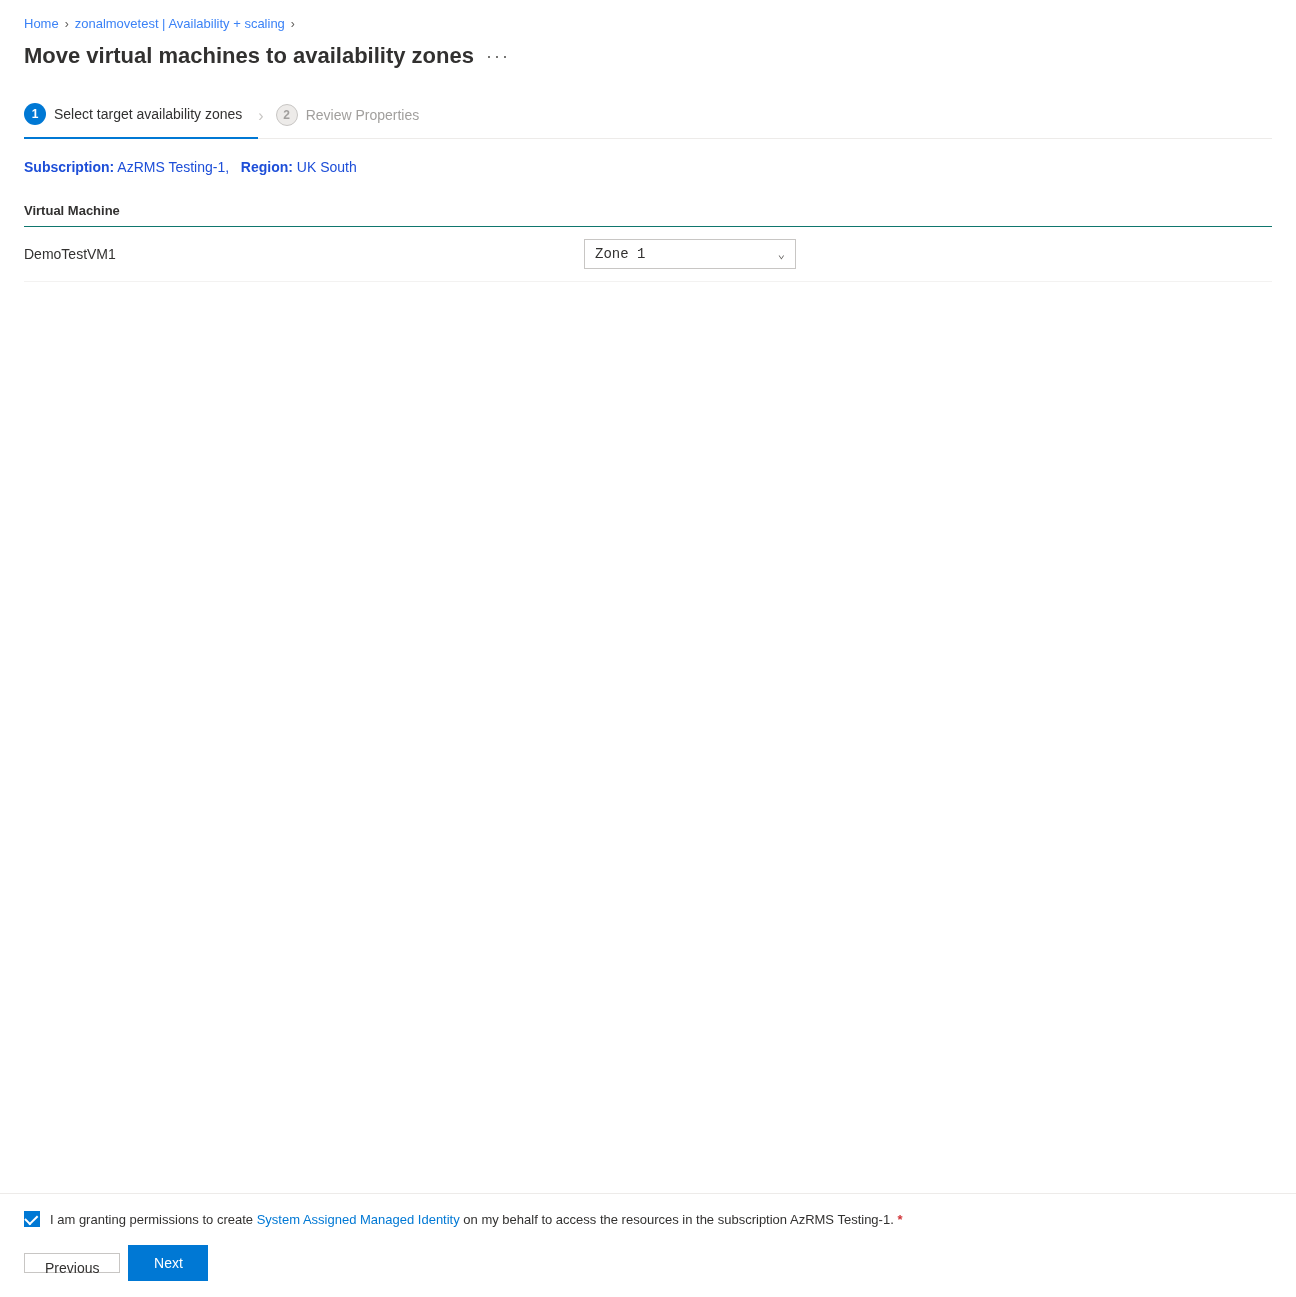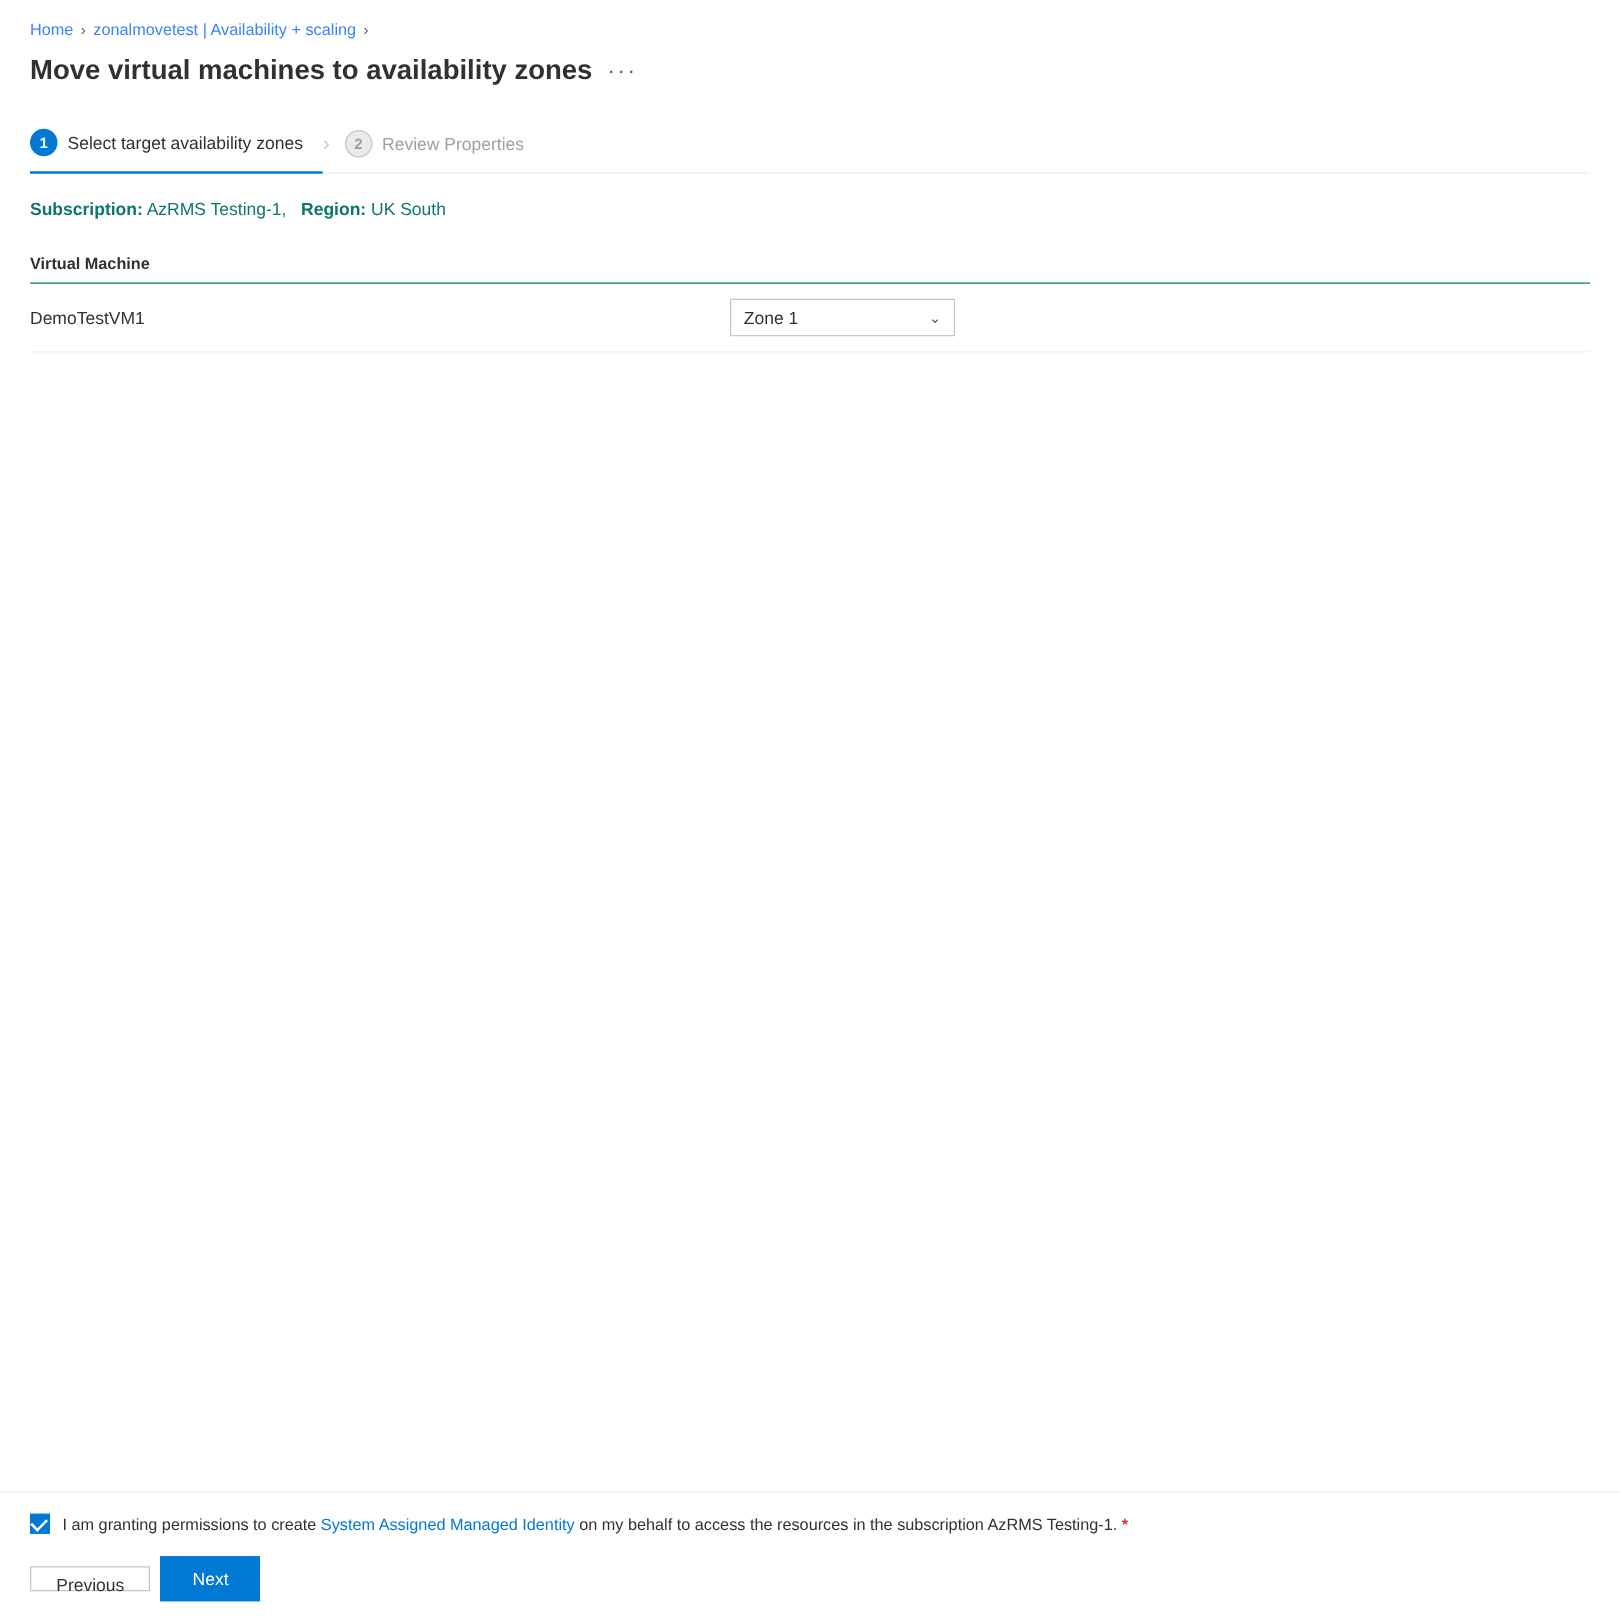--- a/index.html
+++ b/index.html
@@ -124,21 +124,21 @@
 
     .step-divider {
       color: #c8c6c4;
       margin-right: 12px;
       font-size: 16px;
     }
 
     .subscription-info {
       margin-bottom: 20px;
       font-size: 14px;
-      color: #0f766e;
+      color: #1d4ed8;
     }
 
     .subscription-info .label {
       font-weight: 700;
     }
 
     .table-section {
       width: 100%;
     }
 
@@ -177,27 +177,28 @@
     }
 
     .row-zone-select {
       flex: 1;
     }
 
     .zone-dropdown {
       display: flex;
       align-items: center;
       justify-content: space-between;
-      width: 180px;
+      width: 212px;
       padding: 6px 10px;
       border: 1px solid #c8c6c4;
       background: #ffffff;
       cursor: pointer;
       font-size: 14px;
       color: #323130;
+      font-family: Liberation Mono, monospace;
     }
 
     .chevron-down {
       font-size: 12px;
       color: #605e5c;
     }
 
     .footer-section {
       border-top: 1px solid #edebe9;
       padding: 16px 24px;

